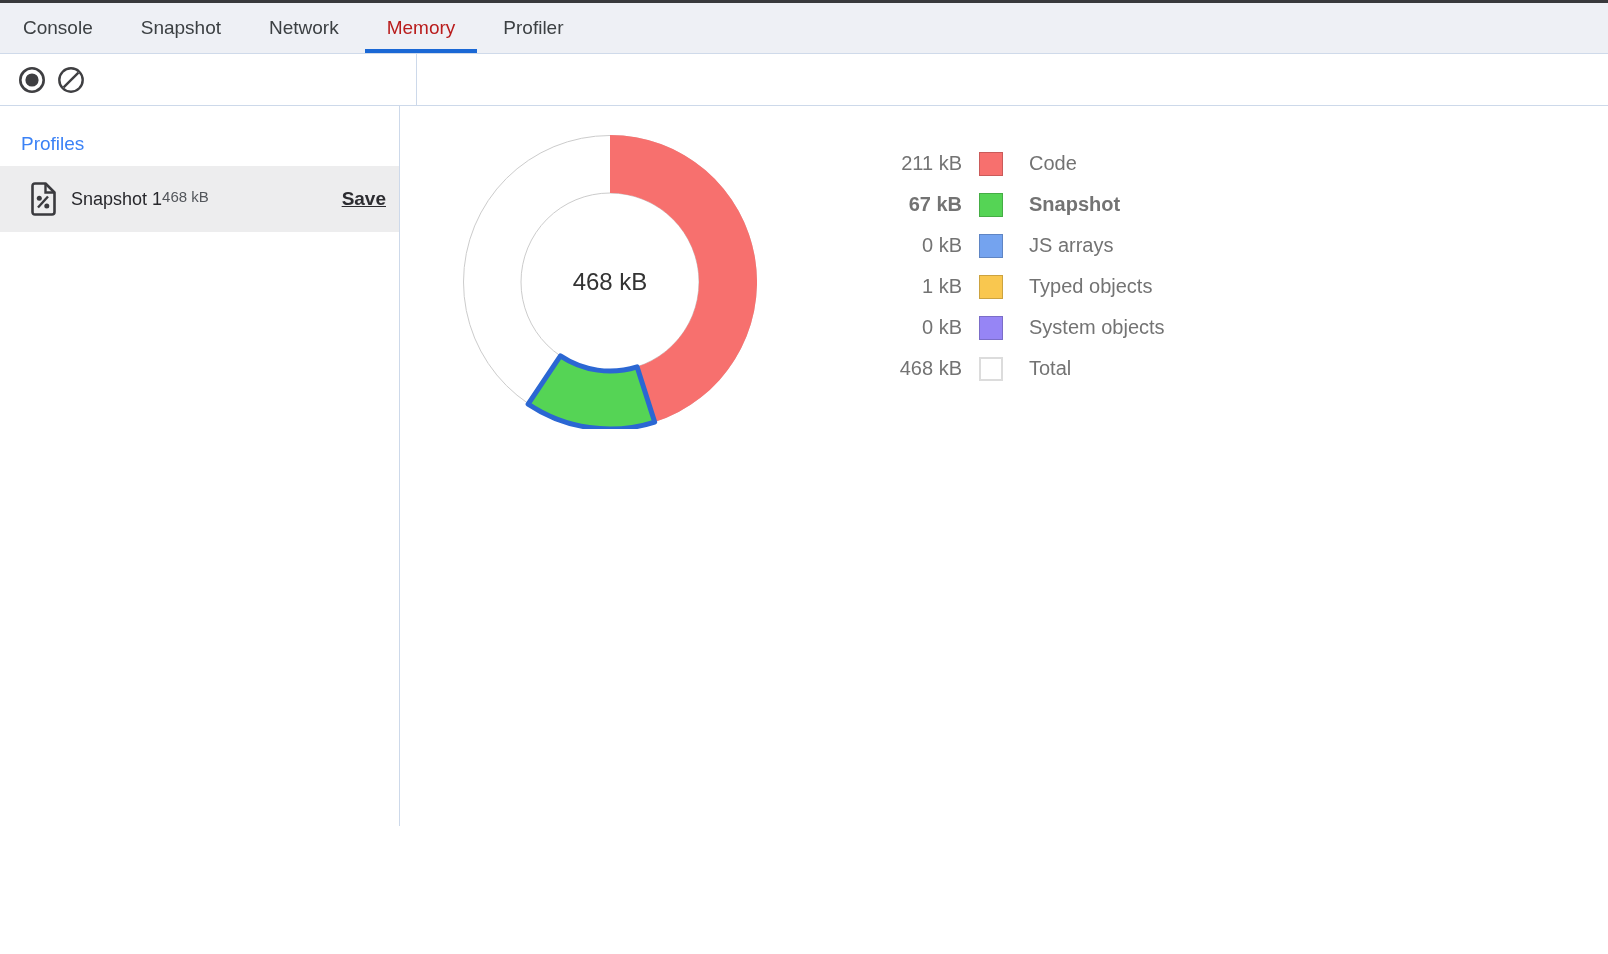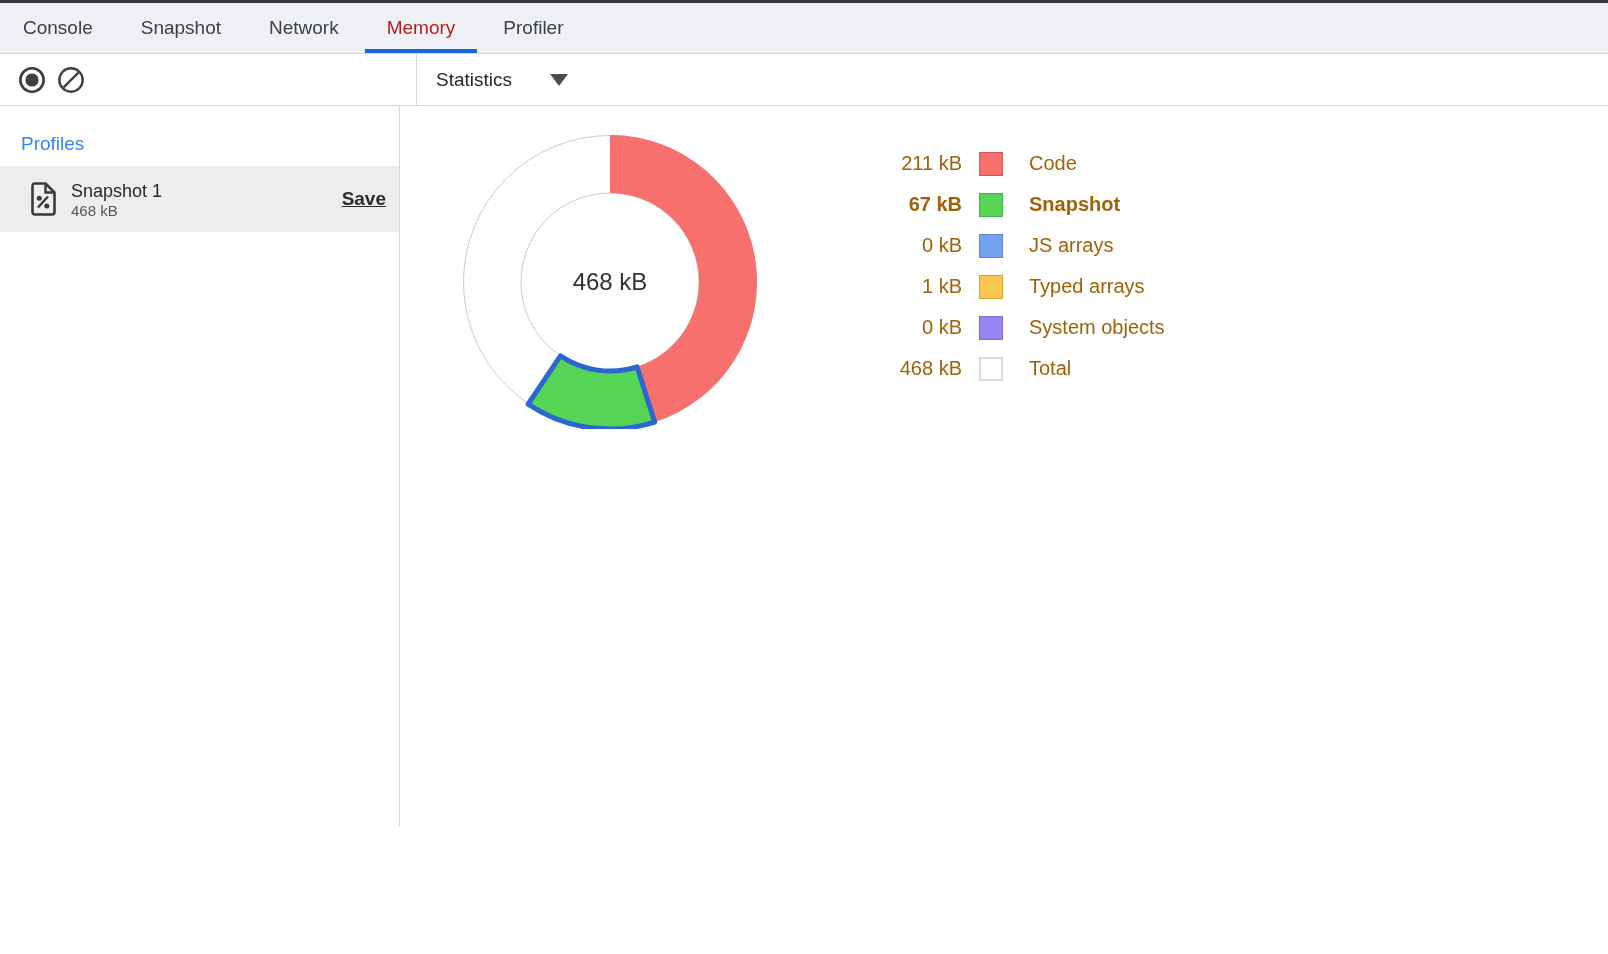--- a/index.html
+++ b/index.html
@@ -23,30 +23,30 @@
   .caret{width:0;height:0;margin-left:38px;border-left:9px solid transparent;
          border-right:9px solid transparent;border-top:12px solid #4a4d52;}
   
   .body{display:flex;height:848px;}
   .sidebar{width:399px;border-right:1px solid #cdd9ea;background:#fff;padding-top:25px;box-sizing:content-box;}
   .profiles-title{font-size:19px;line-height:26px;color:#3b82f6;margin-left:21px;}
   .section-title{font-size:18px;line-height:26px;color:#5c5f64;margin:31px 0 0 20px;}
   .snapshot-row{margin-top:9px;height:66px;background:#ededee;display:flex;align-items:center;
                 padding-left:30px;cursor:pointer;}
   .snap-icon{width:26px;height:34px;flex:0 0 auto;display:block;}
-  .snap-text{display:flex;flex-direction:column;margin-left:15px;}
+  .snap-text{display:flex;flex-direction:row;margin-left:15px;}
   .snap-title{font-size:18px;line-height:22px;color:#28282c;}
   .snap-size{font-size:15px;line-height:17px;color:#53565b;}
   .save-link{margin-left:auto;margin-right:13px;font-size:19px;color:#2c2c30;
              text-decoration:underline;cursor:pointer;font-weight:bold;}
   .main{position:relative;flex:1;background:#fff;}
   #donut{position:absolute;left:63px;top:29px;}
   #donut text{font-family:"Liberation Sans",sans-serif;font-size:24px;fill:#333;}
   
-  #legend{position:absolute;left:440px;top:37px;font-size:20px;color:#a16207;}
+  #legend{position:absolute;left:440px;top:37px;font-size:20px;color:#737373;}
   .legend-row{display:flex;align-items:center;height:41px;cursor:pointer;}
   .legend-row.selected .legend-value,.legend-row.selected .legend-label{font-weight:700;}
   .legend-value{display:inline-block;width:122px;text-align:right;}
   .legend-swatch{width:24px;height:24px;margin-left:17px;border:1px solid rgba(0,0,0,0.18);
                  box-sizing:border-box;flex:0 0 auto;}
   .legend-swatch.total{background:#fff;border:2px solid #dcdcdc;}
   .legend-label{margin-left:26px;}
 </style>
 </head>
 <body>
@@ -69,26 +69,20 @@
           <circle cx="15" cy="15" r="11.7" fill="none" stroke="#3f3f42" stroke-width="2.6"></circle>
           <circle cx="15" cy="15" r="6.6" fill="#3f3f42"></circle>
         </svg>
       </button>
       <button class="icon-btn" title="">
         <svg width="30" height="30" viewBox="0 0 30 30">
           <circle cx="15" cy="15" r="11.7" fill="none" stroke="#3f3f42" stroke-width="2.4"></circle>
           <line x1="7.6" y1="22.4" x2="22.4" y2="7.6" stroke="#3f3f42" stroke-width="2.4"></line>
         </svg>
       </button>
-    </div>
-    <div class="toolbar-right">
-      <div class="view-selector">
-        <span>Statistics</span>
-        <span class="caret"></span>
-      </div>
     </div>
   </div>
 
   <div class="body">
     <aside class="sidebar">
       <div class="profiles-title">Profiles</div>
       <div class="snapshot-row">
         <svg class="snap-icon" width="26" height="34" viewBox="0 0 26 34">
           <path d="M5 1.5 H15.5 L24.5 10.5 V30 Q24.5 32.5 22 32.5 H5 Q2.5 32.5 2.5 30 V4 Q2.5 1.5 5 1.5 Z" fill="none" stroke="#3a3a3e" stroke-width="2.6" stroke-linejoin="round"></path>
           <path d="M15.5 1.5 V10.5 H24.5" fill="none" stroke="#3a3a3e" stroke-width="2.4"></path>
@@ -129,21 +123,21 @@
             <span class="legend-label">Snapshot</span>
           </div>
           <div class="legend-row">
             <span class="legend-value">0 kB</span>
             <span class="legend-swatch" style="background: rgb(116, 163, 239);"></span>
             <span class="legend-label">JS arrays</span>
           </div>
           <div class="legend-row">
             <span class="legend-value">1 kB</span>
             <span class="legend-swatch" style="background: rgb(249, 199, 79);"></span>
-            <span class="legend-label">Typed arrays</span>
+            <span class="legend-label">Typed objects</span>
           </div>
           <div class="legend-row">
             <span class="legend-value">0 kB</span>
             <span class="legend-swatch" style="background: rgb(150, 133, 245);"></span>
             <span class="legend-label">System objects</span>
           </div>
           <div class="legend-row">
             <span class="legend-value">468 kB</span>
             <span class="legend-swatch total"></span>
             <span class="legend-label">Total</span>

